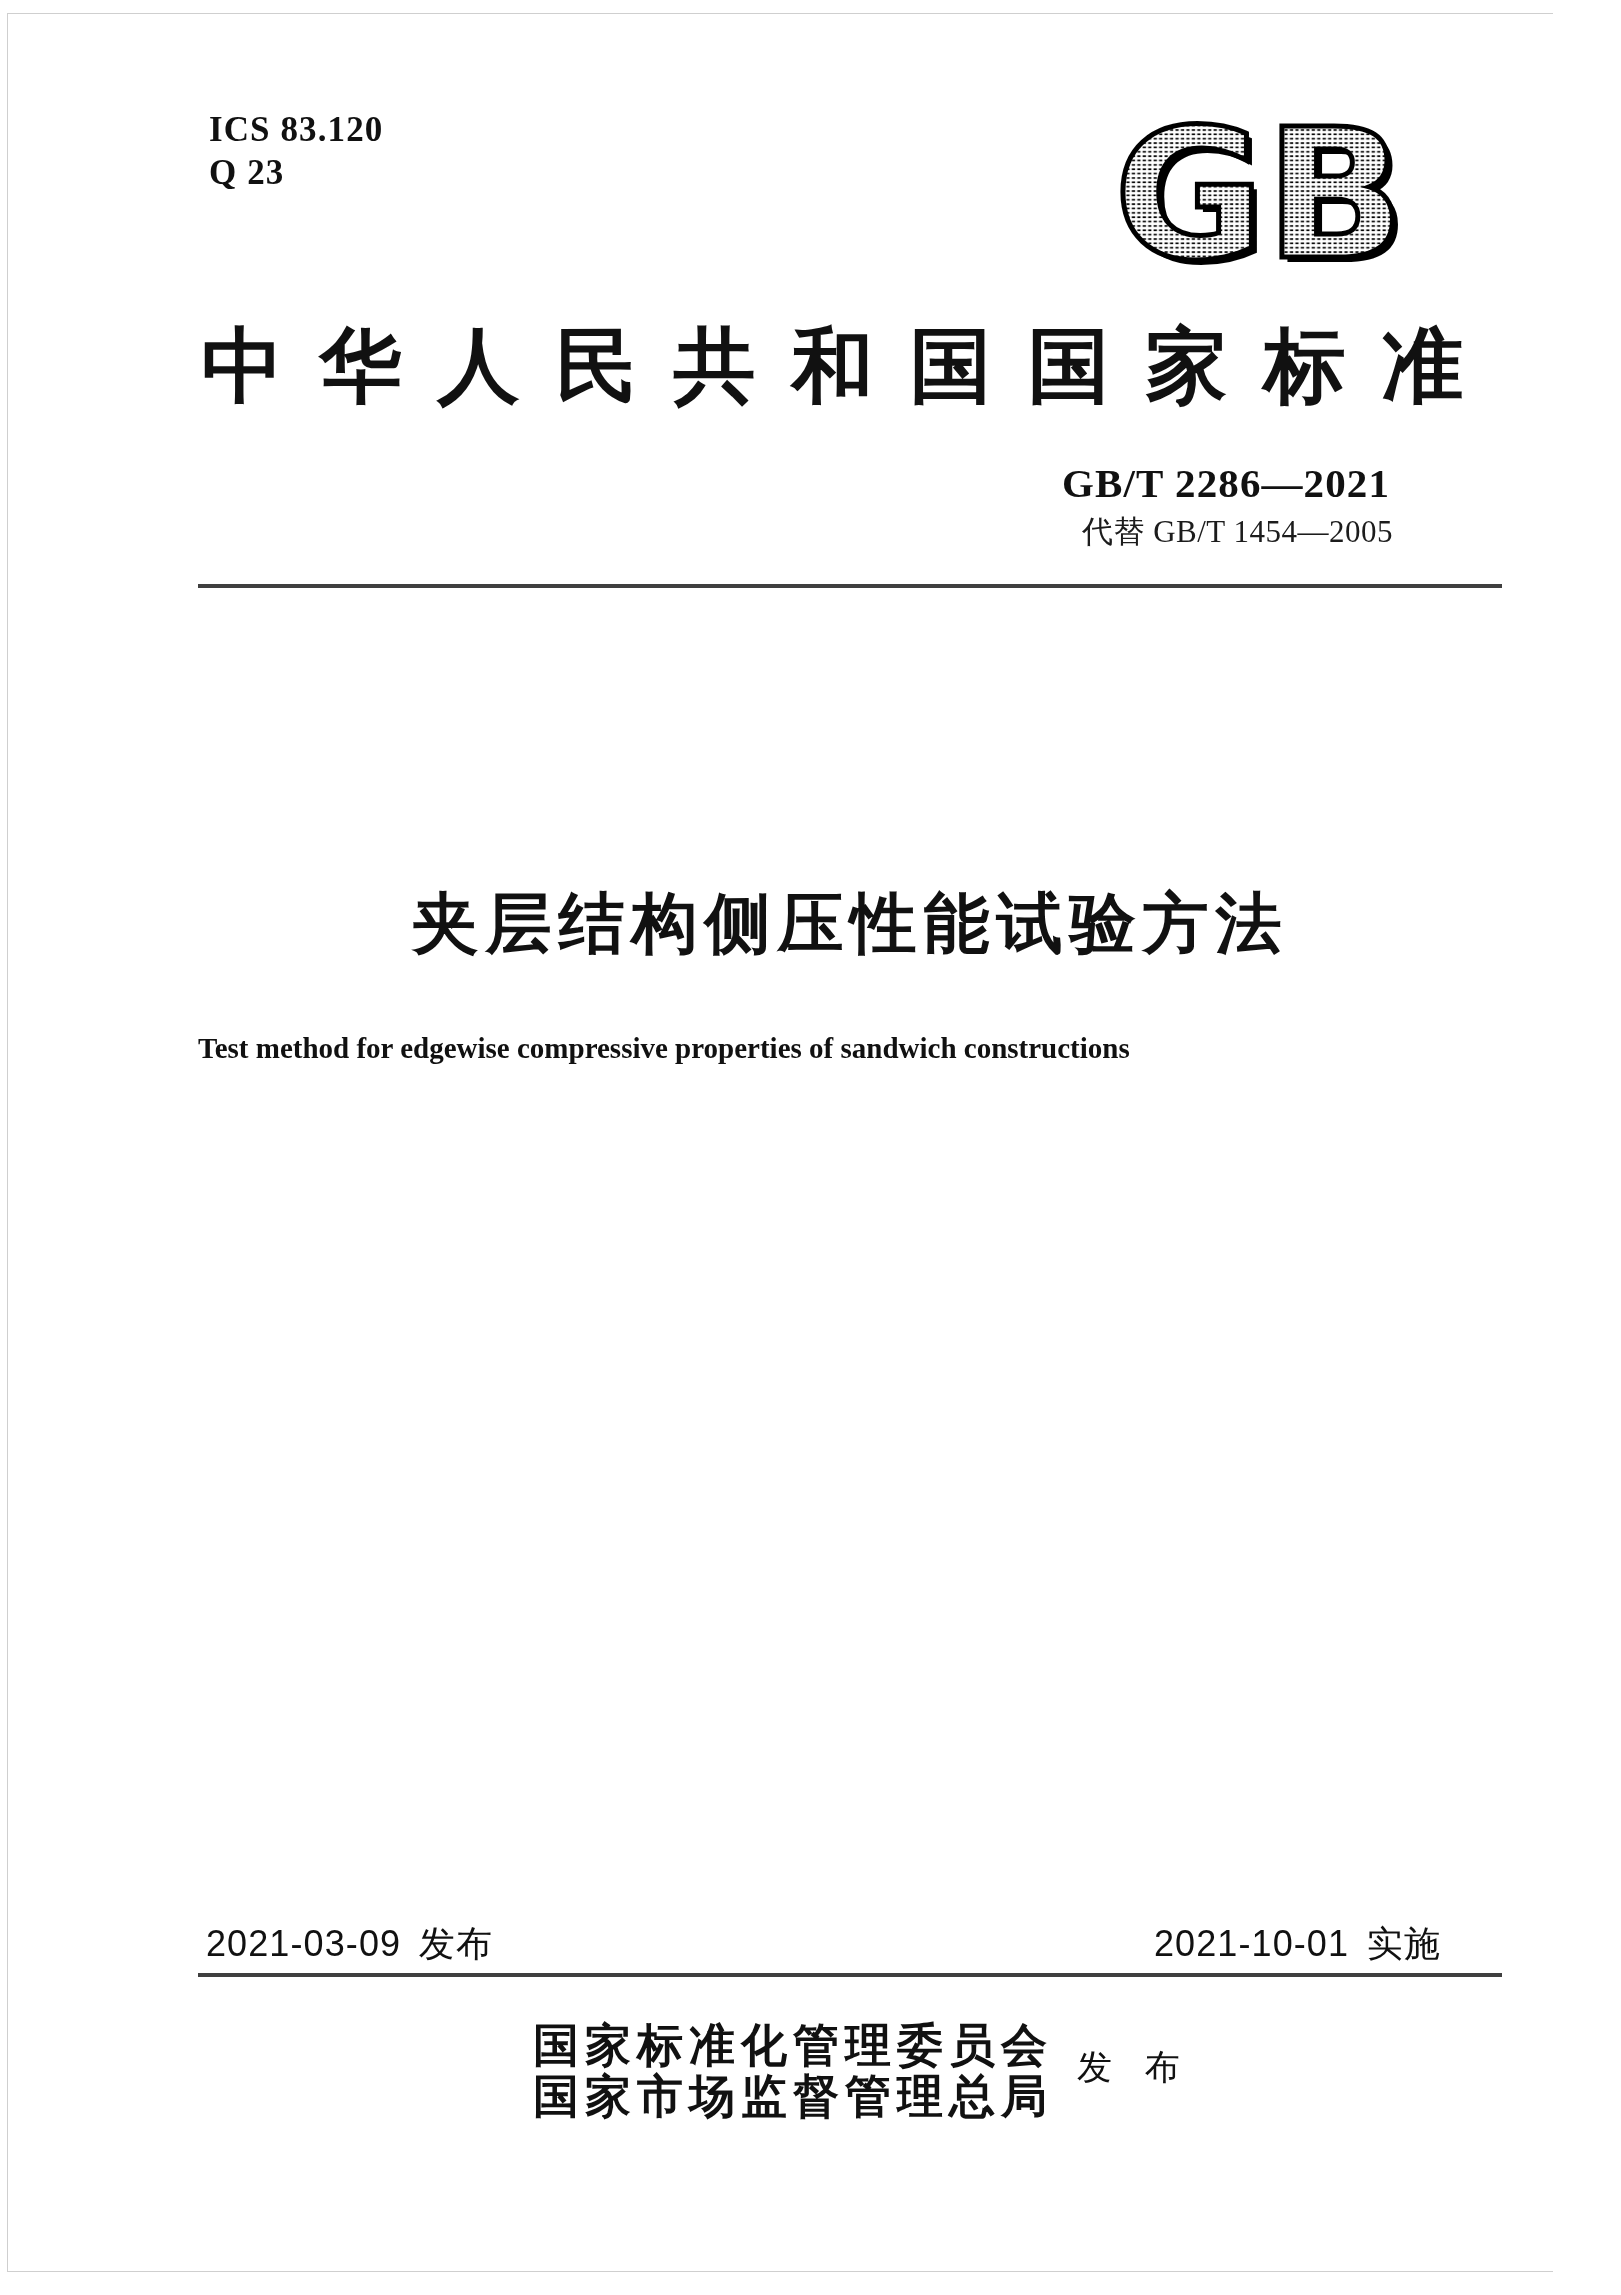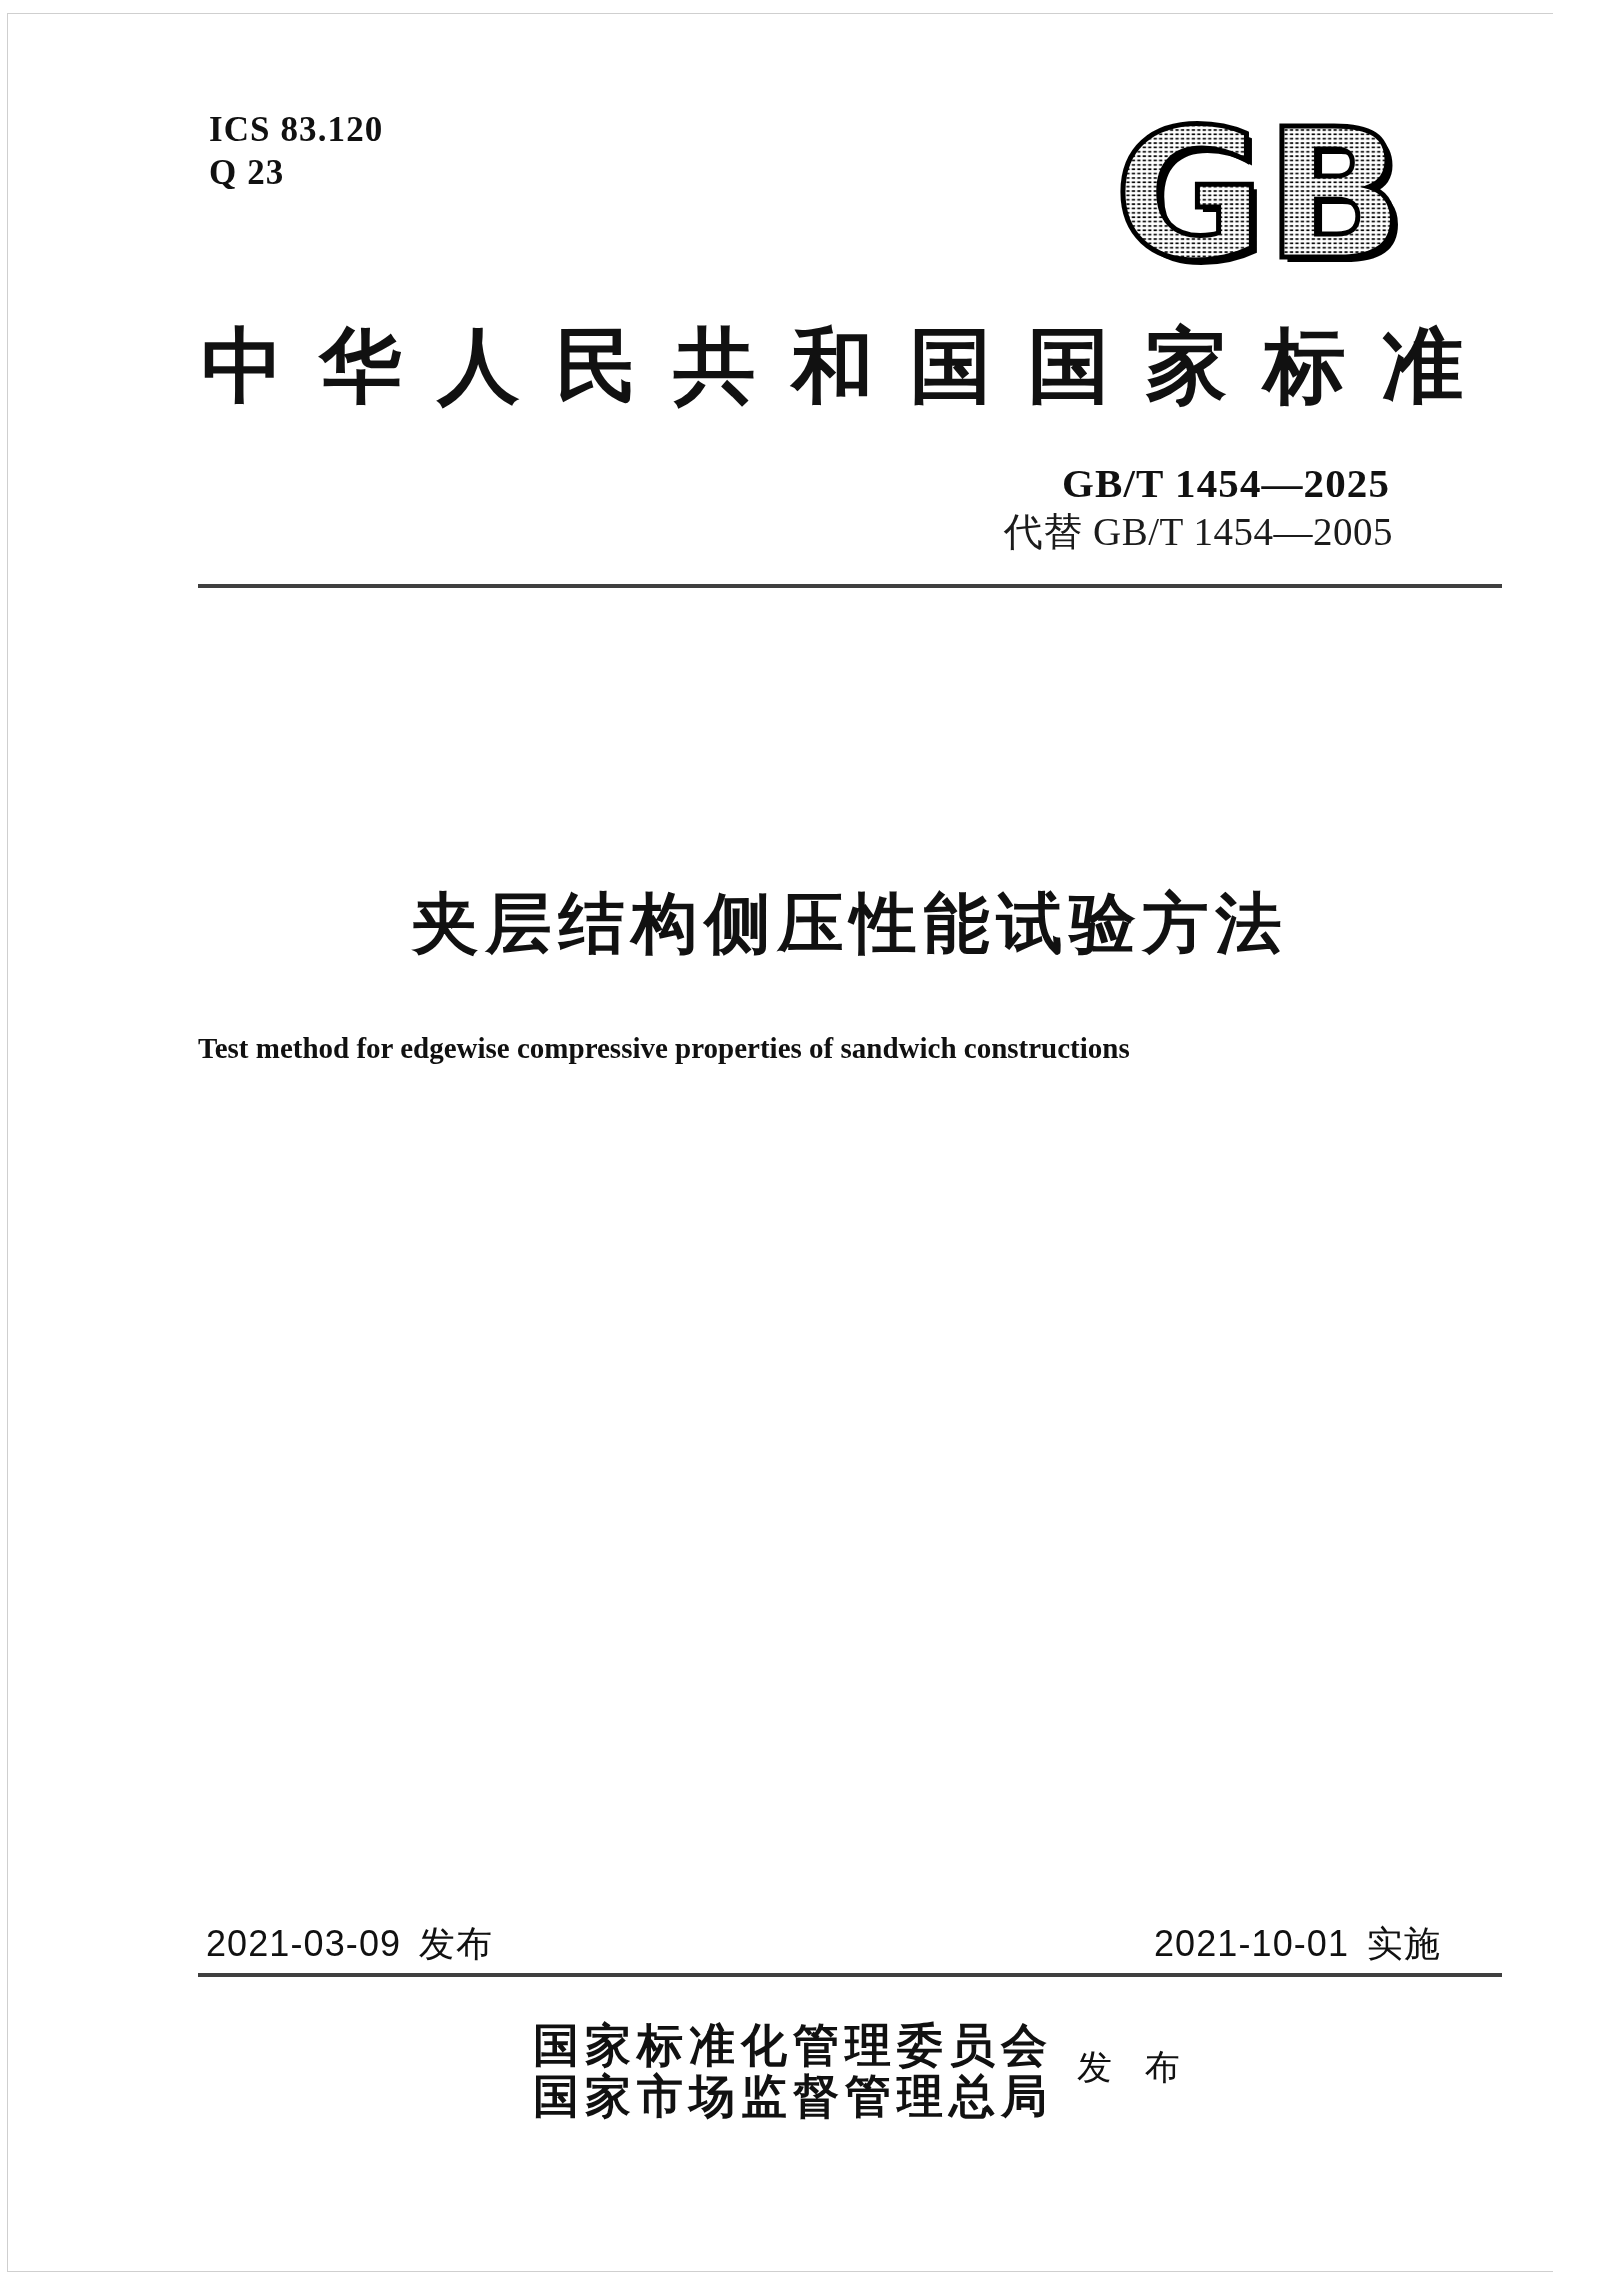--- a/index.html
+++ b/index.html
@@ -31,21 +31,21 @@
     letter-spacing:36px;white-space:nowrap;
   }
 
   .std-number{
     position:absolute;right:163px;top:461px;
     font-weight:bold;font-size:41px;line-height:44px;letter-spacing:1.1px;
     text-align:right;white-space:nowrap;
   }
   .replaces{
     position:absolute;right:160px;top:515px;
-    font-size:39px;line-height:34px;letter-spacing:0.5px;
+    font-size:31px;line-height:34px;letter-spacing:0.5px;
     white-space:nowrap;color:#1c1c1c;
   }
 
   .rule{position:absolute;left:198px;width:1304px;height:4.4px;background:#3f3f3f;}
   .rule-top{top:584px;}
   .rule-bottom{top:1973px;}
 
   .title-cn{
     position:absolute;left:198px;top:887px;width:1305px;
     text-align:center;font-weight:bold;font-size:66px;line-height:72px;
@@ -99,21 +99,21 @@
         <rect width="10" height="8" fill="#ffffff"></rect>
         <rect x="1" y="2" width="6" height="3" fill="#000000"></rect>
       </pattern>
     </defs>
     <text x="28" y="270" font-family="'DejaVu Sans','Liberation Sans',sans-serif" font-weight="bold" font-size="330" textLength="535" lengthAdjust="spacingAndGlyphs" fill="#000000">GB</text>
     <text x="18" y="260" font-family="'DejaVu Sans','Liberation Sans',sans-serif" font-weight="bold" font-size="330" textLength="535" lengthAdjust="spacingAndGlyphs" fill="url(#ht)" stroke="#000000" stroke-width="9">GB</text>
   </svg>
 
   <div class="heading serif">中华人民共和国国家标准</div>
 
-  <div class="std-number serif">GB/T 1454—2025</div>
+  <div class="std-number serif">GB/T 2286—2021</div>
 
   <div class="replaces serif">代替 GB/T 1454—2005</div>
 
   <div class="rule rule-top"></div>
 
   <div class="title-cn">夹层结构侧压性能试验方法</div>
 
   <div class="title-en serif">Test method for edgewise compressive properties of sandwich constructions</div>
 
   <div class="date-left">2021-03-09 发布</div>

